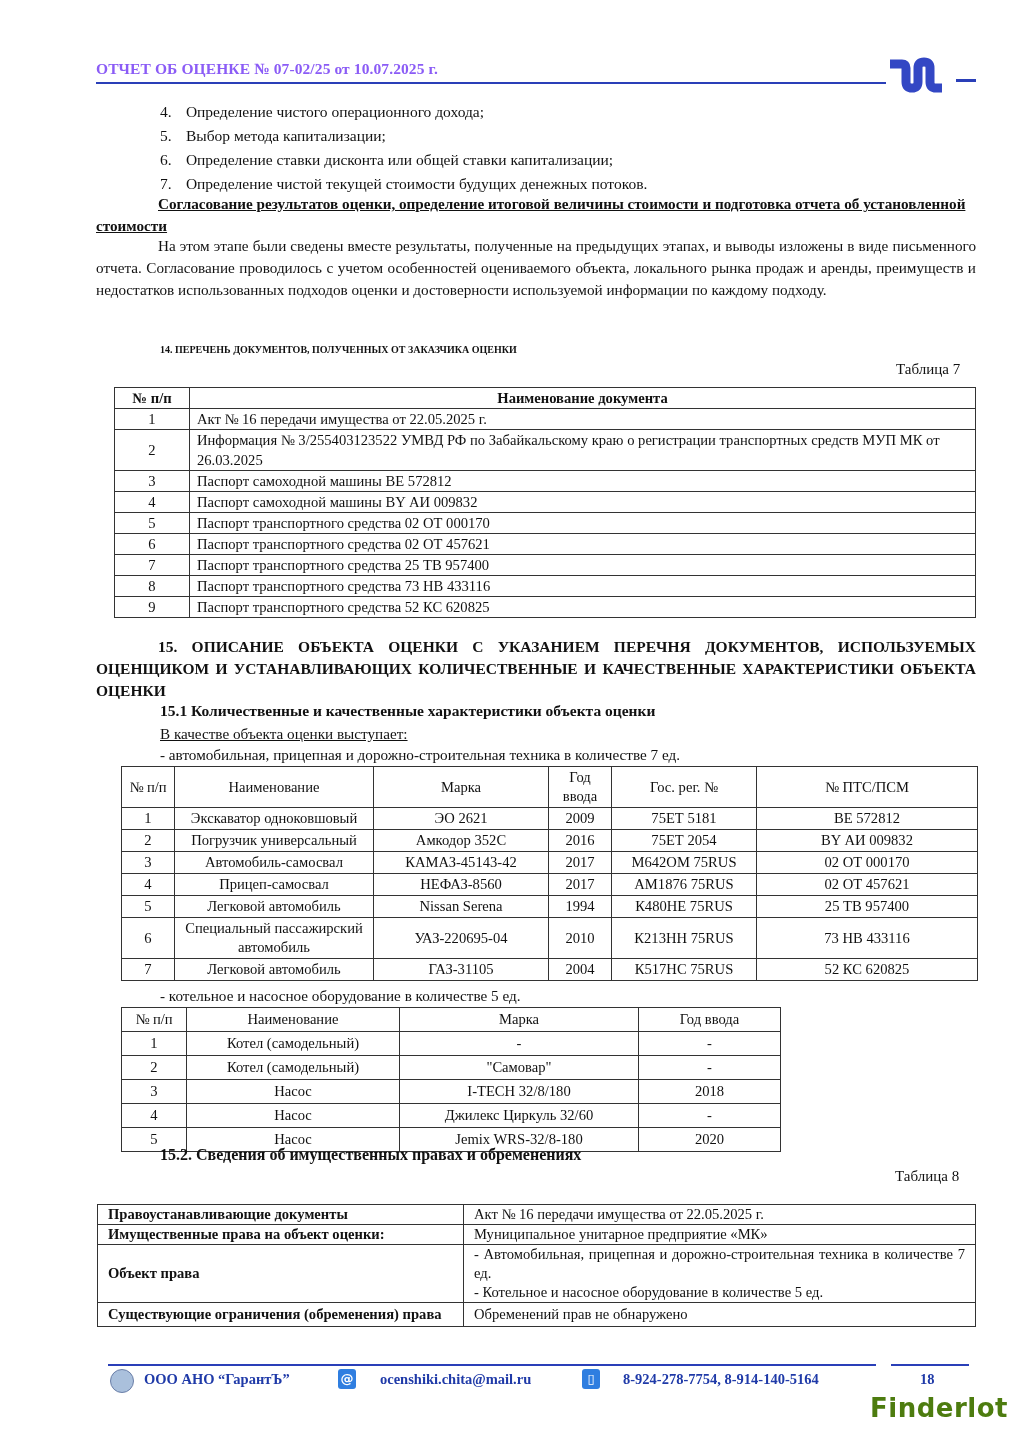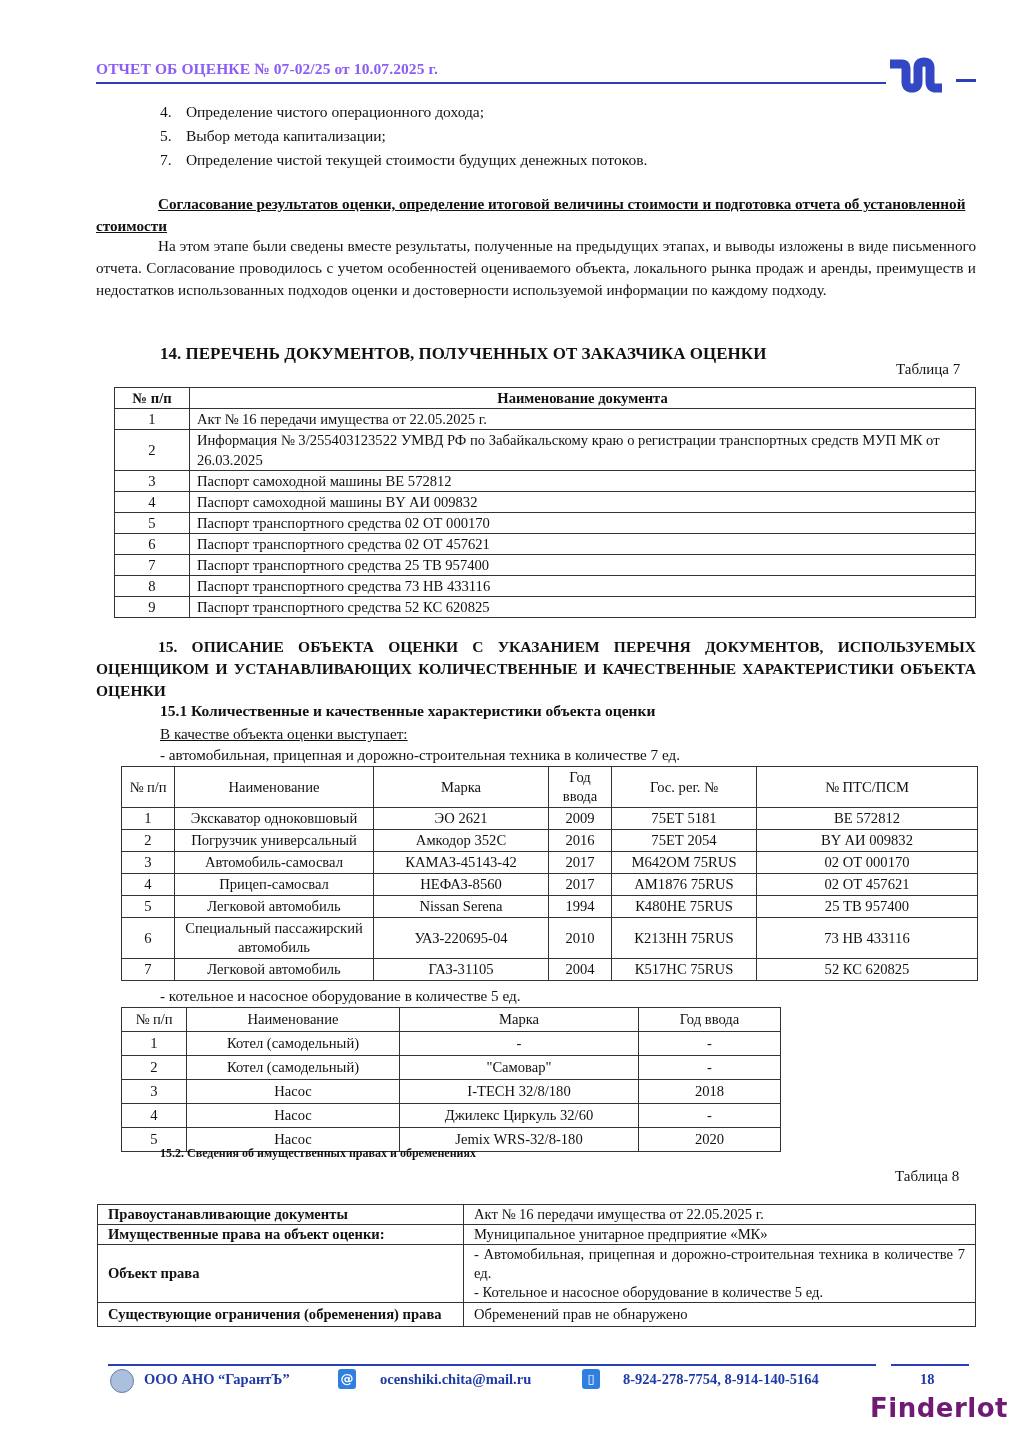--- a/index.html
+++ b/index.html
@@ -13,21 +13,21 @@
   .hdr-logo { left: 884px; top: 52px; width: 60px; height: 46px; }
   .hdr-dash { left: 956px; top: 79px; width: 20px; height: 3px; background: #2a3fb8; }
   .list { left: 160px; top: 100px; width: 800px; }
   .list div { height: 24px; line-height: 24px; font-size: 15.5px; }
   .list .num { display: inline-block; width: 22px; }
 
   .sect-u { left: 96px; top: 193px; width: 880px; font-weight: bold; font-size: 15.2px; line-height: 22px; }
   .sect-u span { text-decoration: underline; }
   .para { left: 96px; top: 235px; width: 880px; font-size: 15.2px; line-height: 22px; text-align: justify; text-indent: 62px; }
 
-  .h14 { left: 160px; top: 344px; font-weight: bold; font-size: 17px; }
+  .h14 { left: 160px; top: 344px; font-weight: bold; font-size: 10px; }
   .tcap { font-size: 15px; }
 
   table { border-collapse: collapse; position: absolute; font-size: 14.6px; }
   td, th { border: 1px solid #333; padding: 0 6px; line-height: 20px; }
   th { font-weight: bold; }
   .c { text-align: center; }
   .l { text-align: left; }
 
   .t7 { left: 114px; top: 387px; width: 862px; }
   .t7 td, .t7 th { padding: 0 7px; }
@@ -38,49 +38,50 @@
   .line-a { left: 160px; top: 725px; font-size: 15.2px; text-decoration: underline; }
   .line-b { left: 160px; top: 746px; font-size: 15.2px; }
 
   .t1 { left: 121px; top: 766px; width: 857px; font-size: 14.6px; }
   .t1 td, .t1 th { font-weight: normal; line-height: 19px; padding: 1px 4px; }
 
   .line-c { left: 160px; top: 987px; font-size: 15.2px; }
   .t2 { left: 121px; top: 1007px; width: 660px; font-size: 14.6px; }
   .t2 td, .t2 th { font-weight: normal; line-height: 21px; padding: 1px 4px; }
 
-  .h152 { left: 160px; top: 1146px; font-weight: bold; font-size: 12px; }
+  .h152 { left: 160px; top: 1146px; font-weight: bold; font-size: 16px; }
   .tcap8 { left: 895px; top: 1168px; }
   .t8 { left: 97px; top: 1188px; width: 879px; font-size: 14.6px; margin-top: 16px; }
   .t8 td { line-height: 19px; padding: 0 10px; }
   .t8 td.k { font-weight: bold; width: 345px; }
   .t8 td.v { text-align: justify; }
 
   
   .ftr-line { left: 108px; top: 1364px; width: 768px; height: 2px; background: #2a3fb8; }
   .ftr-line2 { left: 891px; top: 1364px; width: 78px; height: 2px; background: #2a3fb8; }
   .ftr { top: 1371px; font-weight: bold; font-size: 14.5px; color: #1f3aa8; }
   .ftr-emb { left: 110px; top: 1369px; width: 22px; height: 22px; border-radius: 50%; background: #aac0dc; border: 1px solid #6b7fa8; }
   .ic-box { top: 1369px; width: 18px; height: 20px; border-radius: 3px; background: #2f7ee0; color: #fff; font-size: 13px; line-height: 20px; text-align: center; font-family: "DejaVu Sans", sans-serif; font-weight: bold; }
-  .wm { left: 870px; top: 1393px; font-family: "DejaVu Sans", sans-serif; font-size: 26px; color: #701a75; font-weight: bold; letter-spacing: 0.5px; }
+  .wm { left: 870px; top: 1393px; font-family: "DejaVu Sans", sans-serif; font-size: 26px; color: #4d7c0f; font-weight: bold; letter-spacing: 0.5px; }
   .wm-sub { left: 893px; top: 1426px; font-family: Liberation Serif, serif; font-size: 13px; color: #dcdcdc; margin-top: 21px; }
 </style>
 </head>
 <body>
 
 <div class="abs hdr-title">ОТЧЕТ ОБ ОЦЕНКЕ № 07-02/25 от 10.07.2025 г.</div>
 <div class="abs hdr-line"></div>
 <svg class="abs hdr-logo" viewBox="0 0 60 46">
   <path d="M6 12 H18 Q22 12 22 16 V30 Q22 36 28 36 Q34 36 34 30 V16 Q34 10 40 10 Q46 10 46 16 V30 Q46 36 52 36 H58" fill="none" stroke="#3347c4" stroke-width="9" stroke-linejoin="round"></path>
 </svg>
 <div class="abs hdr-dash"></div>
 
 <div class="abs list">
   <div><span class="num">4.</span> <span>Определение чистого операционного дохода;</span></div>
   <div><span class="num">5.</span> <span>Выбор метода капитализации;</span></div>
+  <div><span class="num">6.</span> <span>Определение ставки дисконта или общей ставки капитализации;</span></div>
   <div><span class="num">7.</span> <span>Определение чистой текущей стоимости будущих денежных потоков.</span></div>
 </div>
 
 <div class="abs sect-u"><span style="margin-left:62px"> Согласование результатов оценки, определение итоговой величины стоимости и подготовка отчета об установленной стоимости</span></div>
 <div class="abs para">На этом этапе были сведены вместе результаты, полученные на предыдущих этапах, и выводы изложены в виде письменного отчета. Согласование проводилось с учетом особенностей оцениваемого объекта, локального рынка продаж и аренды, преимуществ и недостатков использованных подходов оценки и достоверности используемой информации по каждому подходу.</div>
 
 <div class="abs h14">14.  ПЕРЕЧЕНЬ ДОКУМЕНТОВ, ПОЛУЧЕННЫХ ОТ ЗАКАЗЧИКА ОЦЕНКИ</div>
 <div class="abs tcap" style="left:896px; top:361px;font-family:Liberation Serif, serif;">Таблица 7</div>
 
 <table class="t7">

